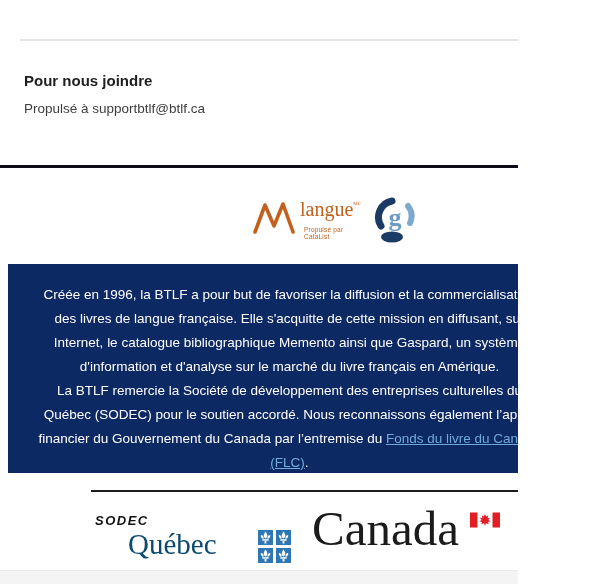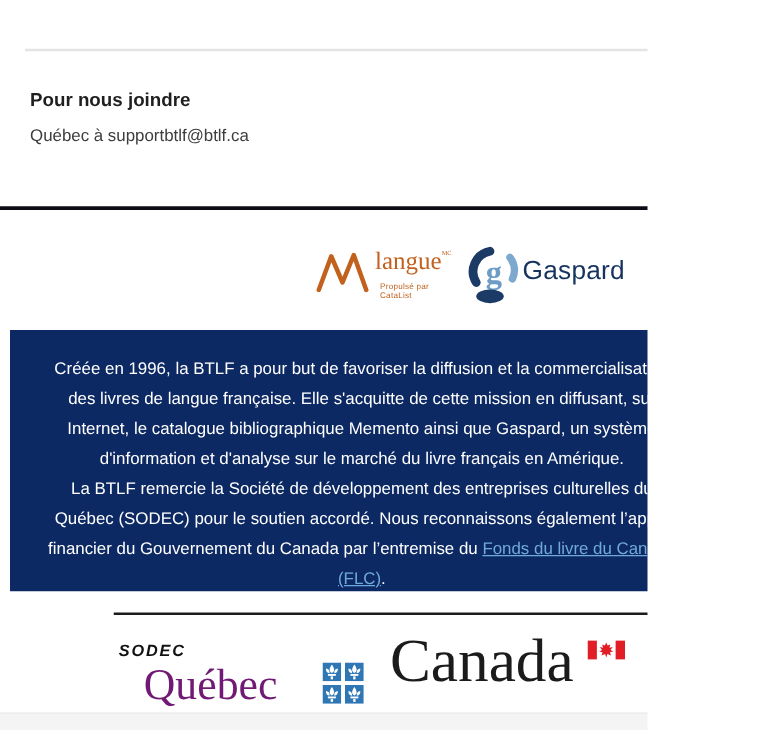--- a/index.html
+++ b/index.html
@@ -96,23 +96,23 @@
     position: absolute; left: 91px; top: 490px;
     width: 428px; height: 2px; background: #1c1c1c;
   }
   .sodec-logo { position: absolute; left: 95px; top: 505px; width: 200px; height: 62px; }
   .sodec-word {
     position: absolute; left: 0; top: 8px;
     font-size: 13px; font-weight: 700; font-style: italic;
     letter-spacing: 1.5px; color: #121212;
   }
   .quebec-word {
-    position: absolute; left: 20px; top: 23px;
+    position: absolute; left: 33px; top: 23px;
     font-family: "Liberation Serif", serif;
-    font-size: 35px; color: #701a75;
+    font-size: 29px; color: #0c4a6e;
   }
   .quebec-flag {
     position: absolute; left: 163px; top: 25px;
     width: 33px; height: 33px;
     display: grid; grid-template-columns: 15px 15px; grid-template-rows: 15px 15px;
     gap: 3px;
   }
   .canada-logo { position: absolute; left: 312px; top: 500px; width: 210px; height: 66px; }
   .canada-word {
     position: absolute; left: 0; top: 0;
@@ -128,42 +128,41 @@
   }
 </style>
 </head>
 <body>
 
 <div class="page">
 
   <div class="top-divider"></div>
 
   <h2 class="contact-heading">Pour nous joindre</h2>
-  <p class="contact-line email"><span>Québec à </span><a class="email-link">supportbtlf@btlf.ca</a></p>
+  <p class="contact-line email"><span>Propulsé à </span><a class="email-link">supportbtlf@btlf.ca</a></p>
 
   <div class="dark-divider"></div>
 
 
   <div class="logo memento-logo">
     <svg class="memento-m" width="44" height="32" viewBox="0 0 44 32">
       <polyline points="3,30 13,3 22,24 31,2 41,30" fill="none" stroke="#c2611e" stroke-width="3.6" stroke-linecap="round" stroke-linejoin="round"></polyline>
     </svg>
     <span class="memento-word"><span>langue</span><sup>MC</sup></span>
     <span class="memento-tag">Propulsé par CataList</span>
   </div>
 
   <div class="logo gaspard-logo">
     <svg class="gaspard-ic" width="42" height="48" viewBox="0 0 42 48">
       <circle cx="21" cy="20" r="17" fill="#ffffff"></circle>
       <path d="M34 9 A16.5 16.5 0 0 1 36 26" fill="none" stroke="#7ea9cf" stroke-width="6" stroke-linecap="round"></path>
       <path d="M7 29 A16.5 16.5 0 0 1 18 4" fill="none" stroke="#1b3a66" stroke-width="7" stroke-linecap="round"></path>
       <text x="21" y="29" font-size="26" fill="#6d9cc6" font-family="Liberation Serif, serif" font-weight="bold" text-anchor="middle">g</text>
       <ellipse cx="18" cy="40" rx="11" ry="5.5" fill="#1b3a66"></ellipse>
     </svg>
-    <span class="gaspard-word">Gaspard</span>
   </div>
 
   <div class="about-box">
     <p>Créée en 1996, la BTLF a pour but de favoriser la diffusion et la commercialisation des livres de langue française. Elle s'acquitte de cette mission en diffusant, sur Internet, le catalogue bibliographique Memento ainsi que Gaspard, un système d'information et d'analyse sur le marché du livre français en Amérique.</p>
     <p><span>La BTLF remercie la Société de développement des entreprises culturelles du Québec (SODEC) pour le soutien accordé. Nous reconnaissons également l’appui financier du Gouvernement du Canada par l’entremise du </span><a class="flc-link">Fonds du livre du Canada (FLC)</a><span>.</span></p>
   </div>
 
   <div class="sponsor-divider"></div>
 
   <div class="sodec-logo">

